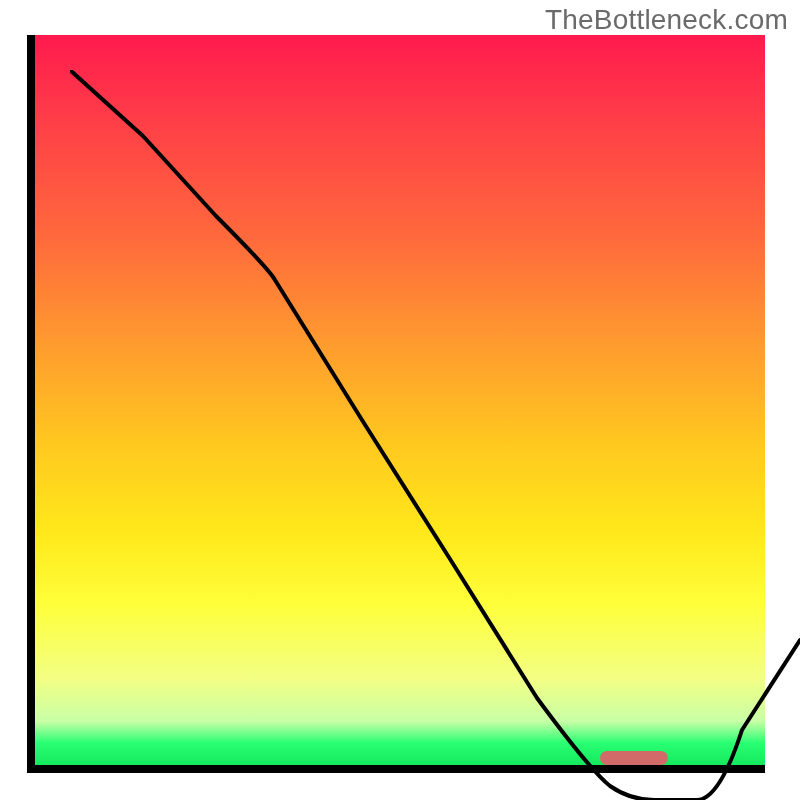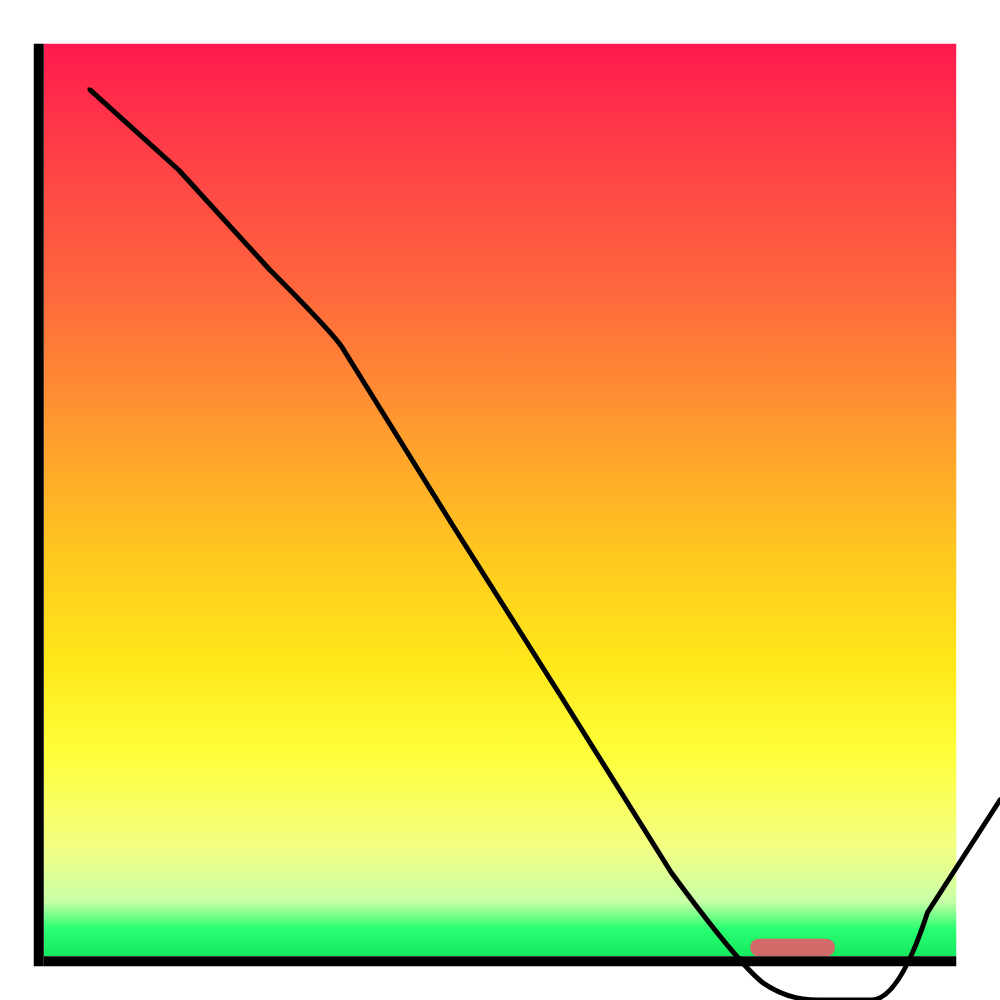--- a/index.html
+++ b/index.html
@@ -79,20 +79,21 @@
     height: 14px;
     border-radius: 7px;
     background: #d36a6a;
   }
 </style>
 </head>
 <body>
 
 <div class="frame">
 
+  <div class="watermark">TheBottleneck.com</div>
 
   <div class="plot-area">
 
     <svg class="curve-svg" viewBox="0 0 730 730" preserveAspectRatio="none">
       <path d="M 0 0
                L 73 66
                L 146 146
                Q 200 200 205 210
                L 292 350
                L 380 489

